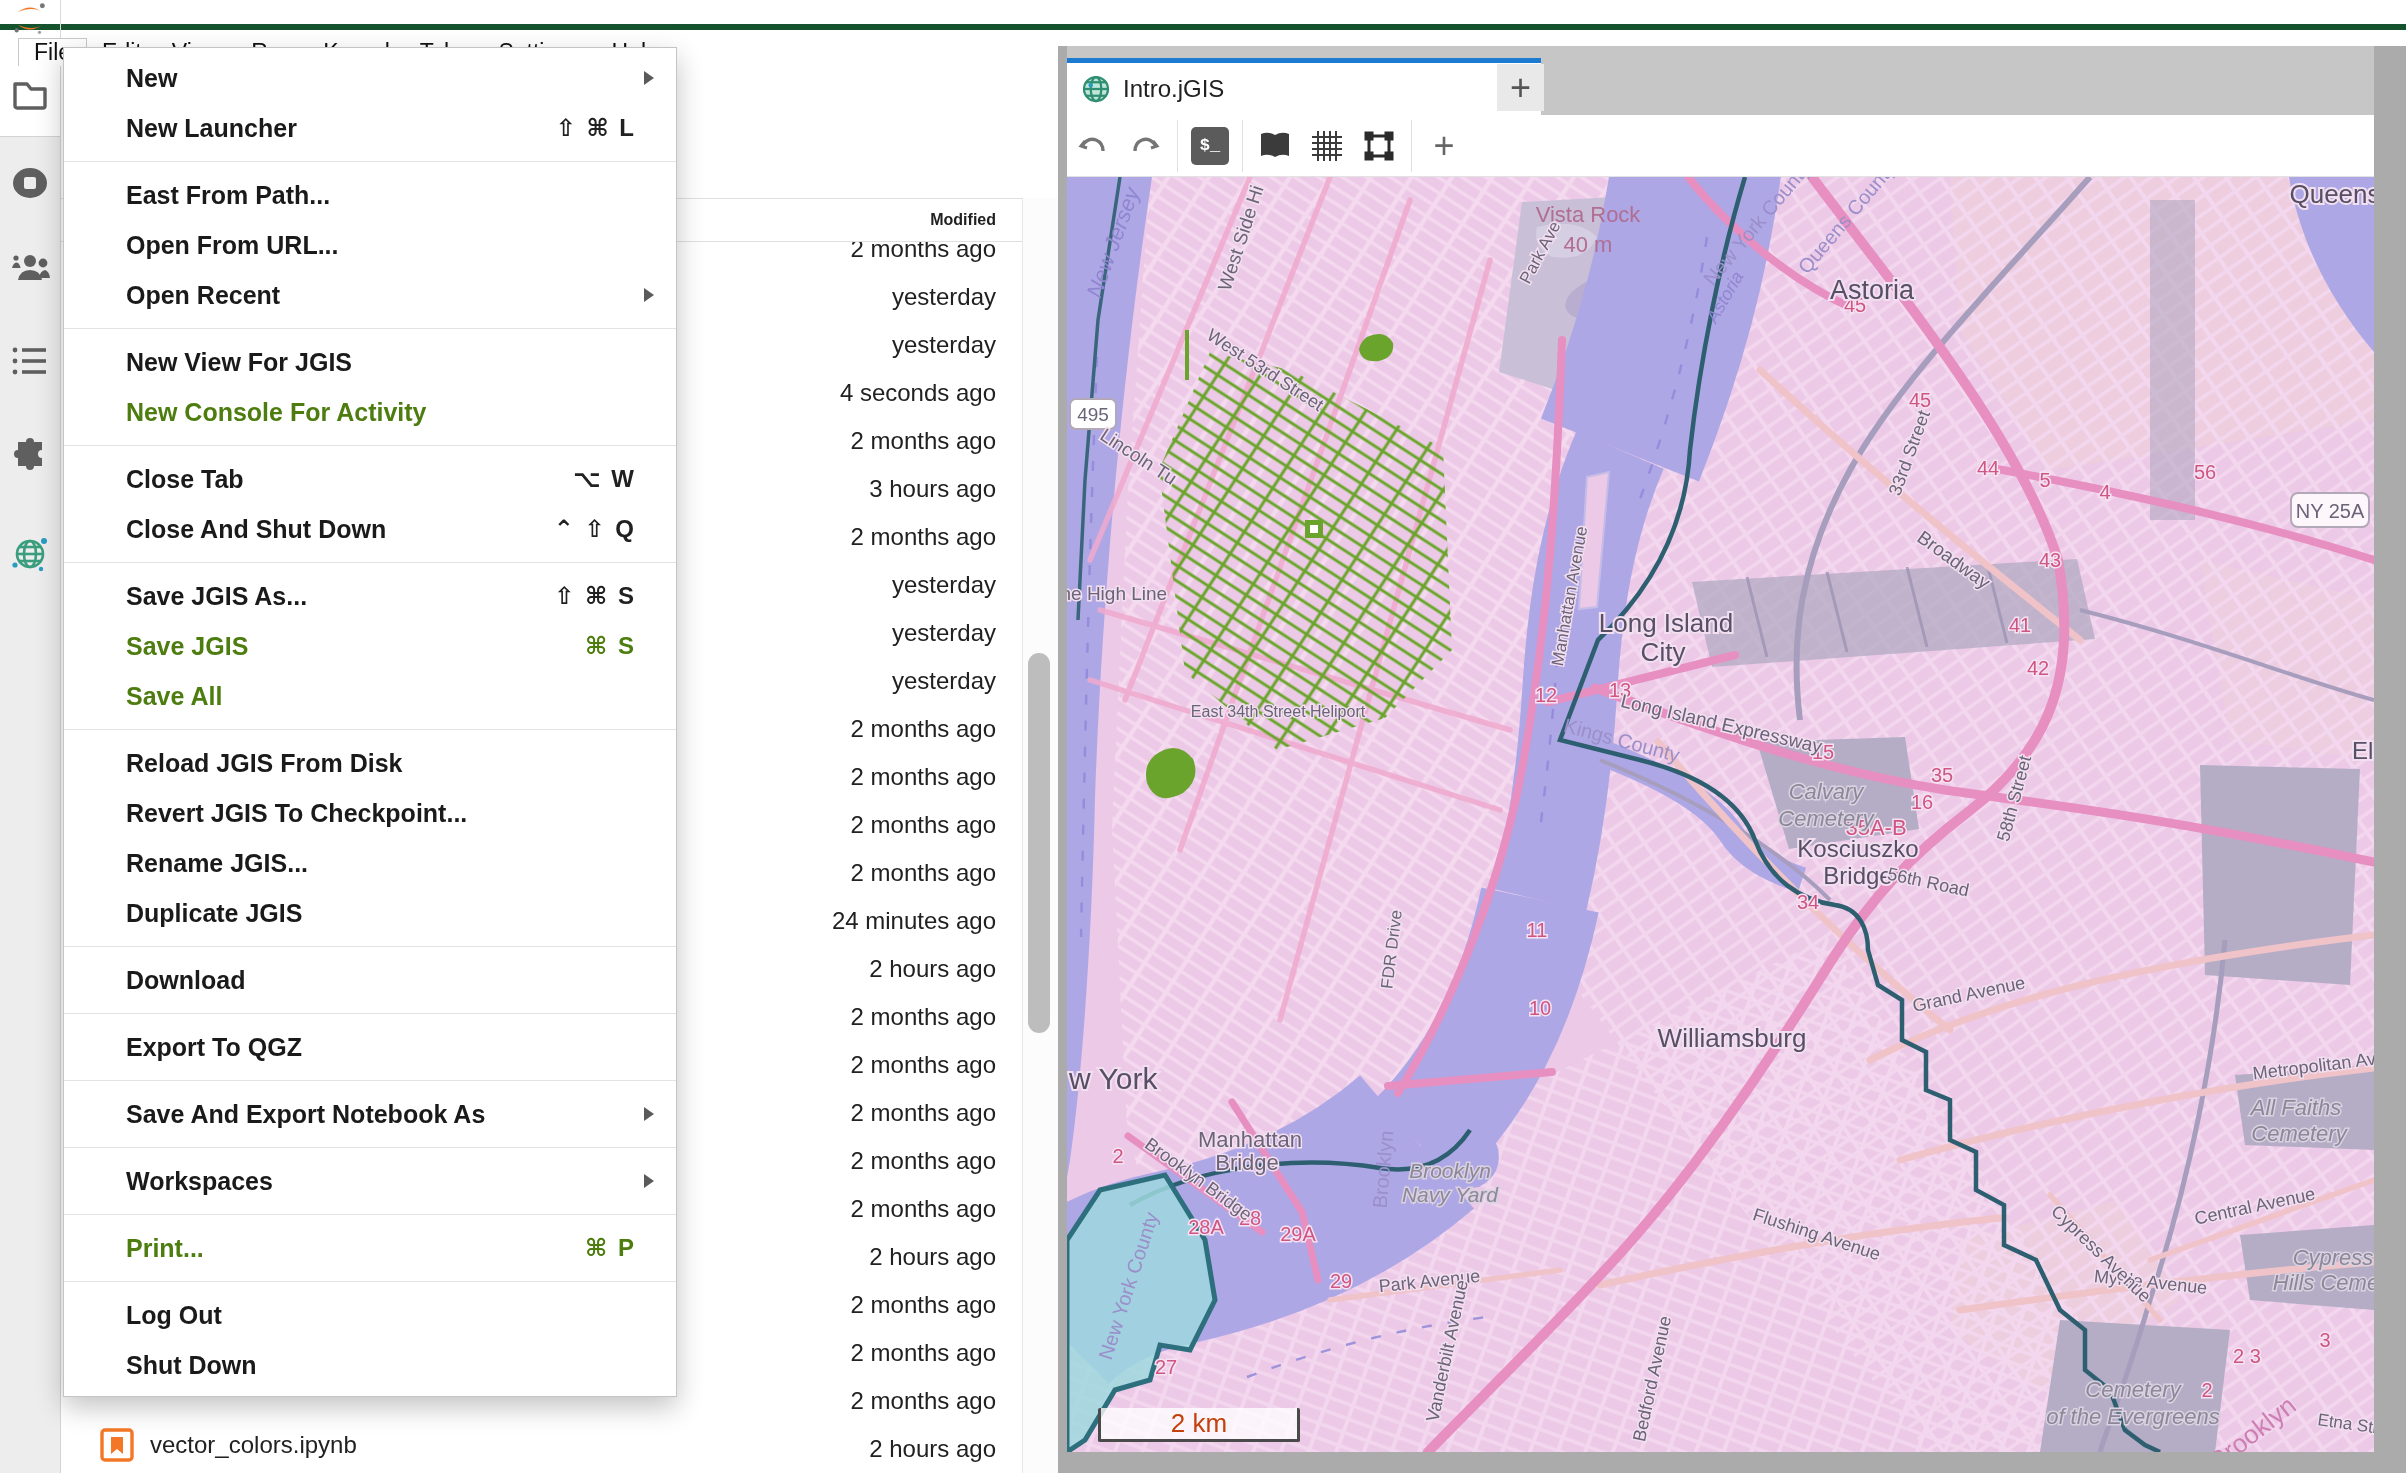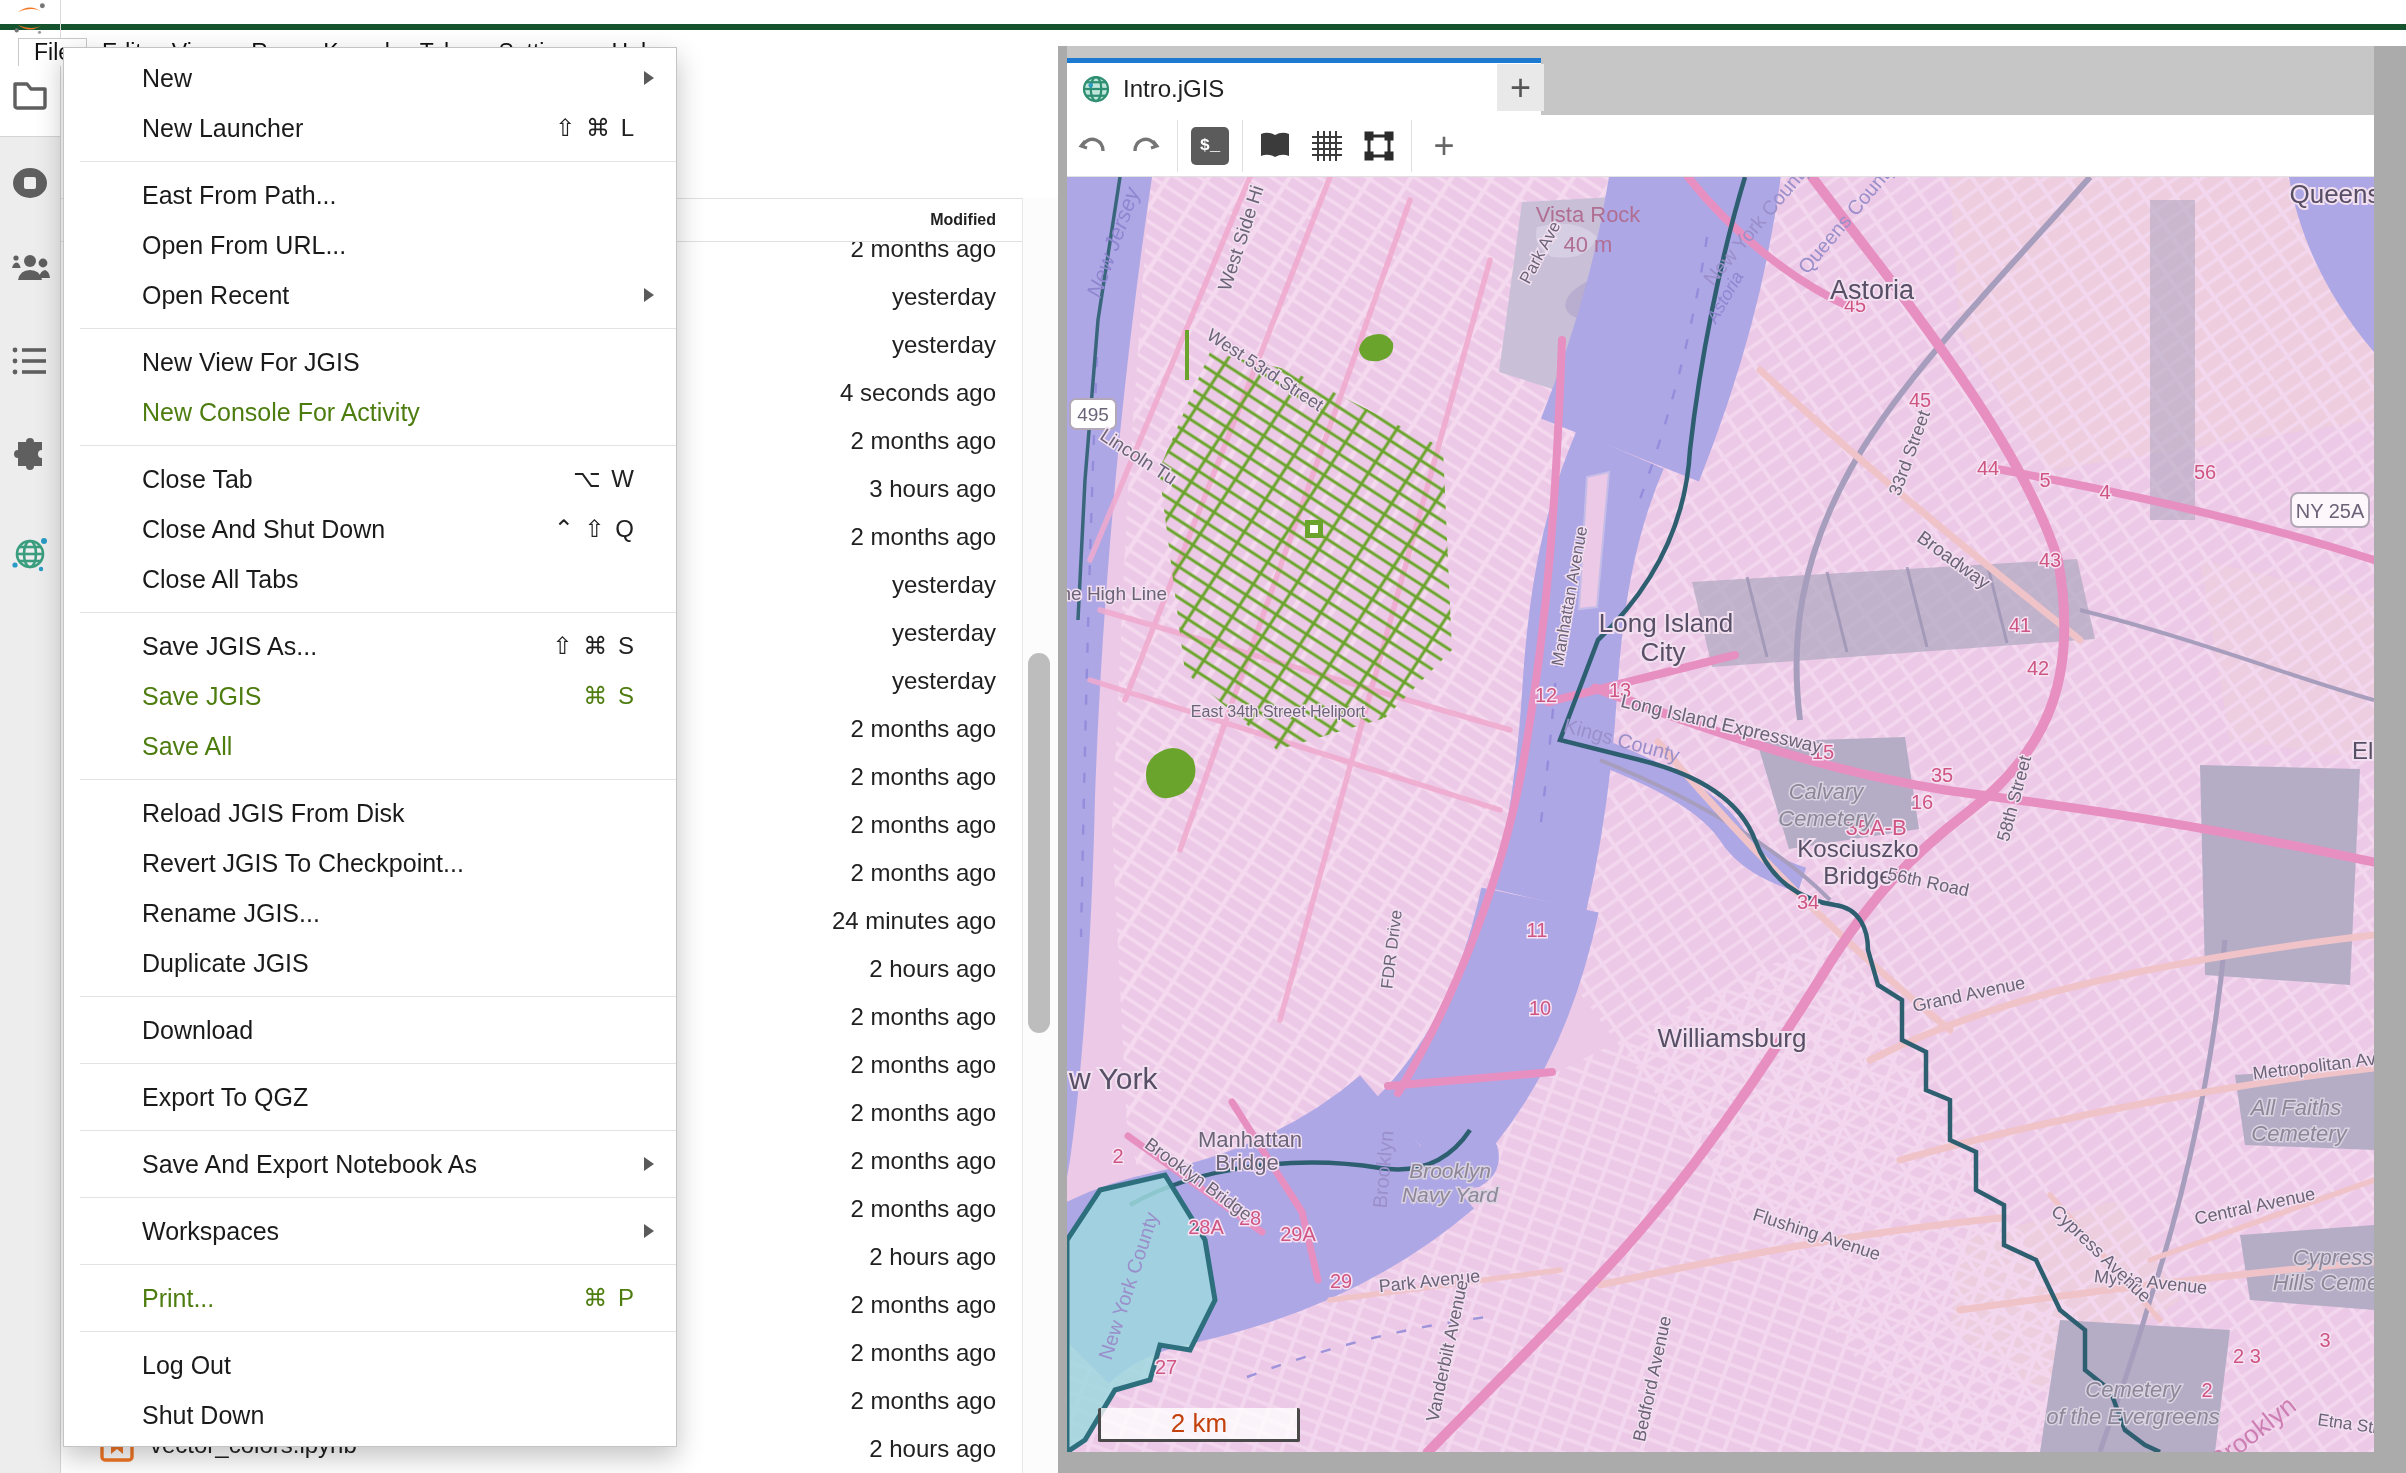--- a/index.html
+++ b/index.html
@@ -41,21 +41,21 @@
   #fb-thumb { position:absolute; left:5px; top:455px; width:22px; height:380px;
     background:#bdbdbd; border-radius:11px; }
 
   
   #gapcol   { left:1058px; top:46px; width:9px;  height:1427px; background:#ababab; z-index:4;}
   #rightstrip{ left:2374px; top:46px; width:32px; height:1427px; background:#ababab; z-index:4;}
   #bottomstrip{ left:1067px; top:1452px; width:1307px; height:21px; background:#ababab; z-index:4;}
 
   
   #filemenu { left:63px; top:47px; width:614px; background:#fff; border:1px solid #c4c4c4;
-    box-shadow:0 10px 26px rgba(0,0,0,.24); z-index:65; padding:5px 0 6px 16px; }
+    box-shadow:0 10px 26px rgba(0,0,0,.24); z-index:65; padding:5px 0 6px 0;font-weight:bold; }
   .mi { height:50px; display:flex; align-items:center; padding:0 20px 0 62px; font-size:25px;
     color:#1a1a1a; white-space:nowrap; }
   .mi .lbl { flex:1; }
   .mi .sc { font-size:24px; color:#212121; letter-spacing:2px; margin-right:20px; }
   .mi.dis, .mi.dis .sc { color:#4d7c0f; }
   .subarrow { width:0; height:0; border-left:10px solid #5a5a5a;
     border-top:7px solid transparent; border-bottom:7px solid transparent; margin-right:2px; }
   .mdiv { height:1px; background:#e3e3e3; margin:8px 0; }
 
   
@@ -242,23 +242,20 @@
       <span class="lbl">New Console For Activity</span>
     </div>
   <div class="mdiv"></div>
   <div class="mi">
       <span class="lbl">Close Tab</span>
       <span class="sc">⌥ W</span>
     </div>
   <div class="mi">
       <span class="lbl">Close And Shut Down</span>
       <span class="sc">⌃ ⇧ Q</span>
-    </div>
-  <div class="mi">
-      <span class="lbl">Close All Tabs</span>
     </div>
   <div class="mdiv"></div>
   <div class="mi">
       <span class="lbl">Save JGIS As...</span>
       <span class="sc">⇧ ⌘ S</span>
     </div>
   <div class="mi dis">
       <span class="lbl">Save JGIS</span>
       <span class="sc">⌘ S</span>
     </div>

